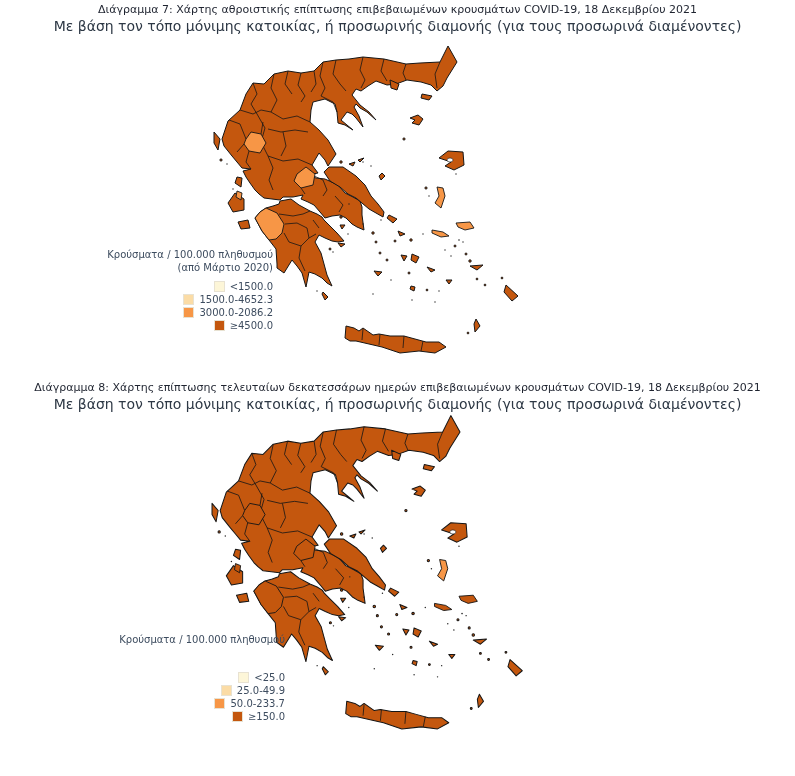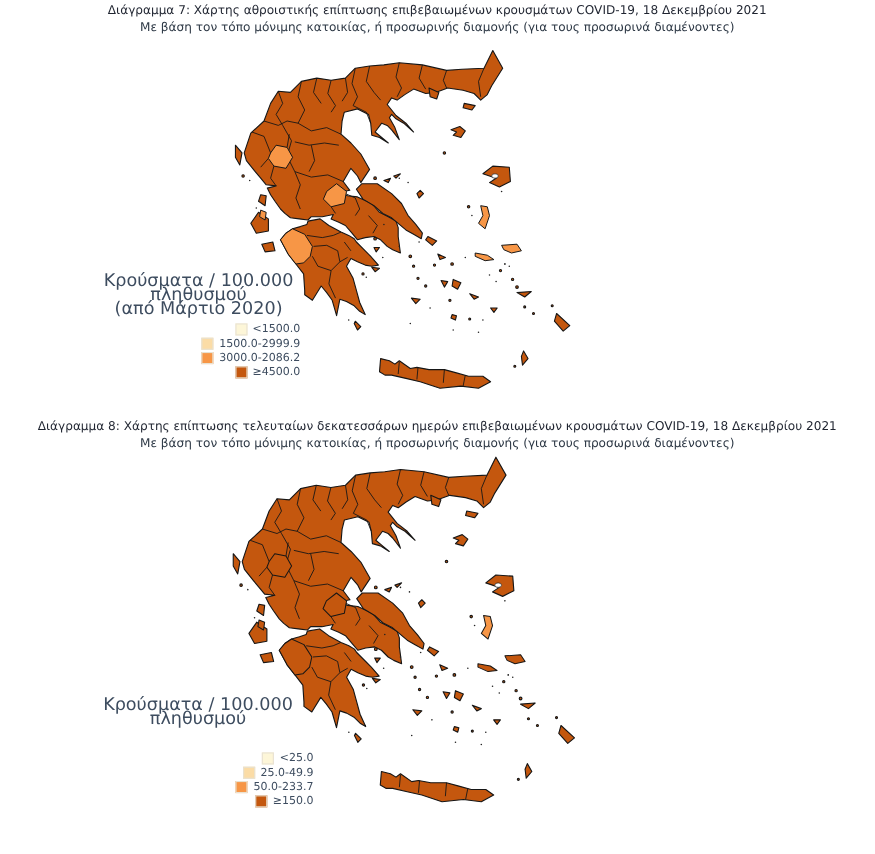--- a/index.html
+++ b/index.html
@@ -8,42 +8,42 @@
     font-family:"DejaVu Sans","Liberation Sans",sans-serif;
     -webkit-font-smoothing:antialiased;
   }
   .chart-title{
     position:absolute;left:0;width:795px;text-align:center;
     font-size:11px;font-weight:normal;color:var(--title_color,#1f2430);
     letter-spacing:0px;white-space:nowrap;
   }
   .chart-subtitle{
     position:absolute;left:0;width:795px;text-align:center;
-    font-size:11px;color:var(--subtitle_color,#2d3845);white-space:nowrap;
+    font-size:14px;color:var(--subtitle_color,#2d3845);white-space:nowrap;
   }
   #title1{top:3px;} #subtitle1{top:18px;}
   #title2{top:381px;} #subtitle2{top:396px;}
 
   .map-svg{position:absolute;}
   #map1{left:213px;top:44px;width:390px;height:334px;}
   #map2{left:211px;top:410px;width:398px;height:348px;}
 
   
   .map-d7{
     --f-nw:var(--band3); --f-evr:var(--band3); --f-ilia:var(--band3);
     --f-ith:var(--band3); --f-chios:var(--band3); --f-ika:var(--band3);
     --f-samos:var(--band3);
   }
   .map-d8{ --f-chios:var(--band3); }
 
   .legend{position:absolute;}
   #legend1{left:88px;top:249px;width:185px;}
   #legend2{left:75px;top:634px;width:210px;}
   .legend-title{
-    text-align:center;font-size:16px;line-height:12.5px;
+    text-align:right;font-size:10px;line-height:12.5px;
     color:var(--legend_text_color,#3d4c5f);
   }
   .legend-items{margin-top:6px;}
   #legend1 .legend-items{padding-left:52px;}
   #legend2 .legend-items{padding-left:75px;margin-top:24px;}
   .legend-row{display:flex;align-items:center;height:13px;justify-content:flex-end;}
   .swatch{
     width:11px;height:11px;flex:0 0 11px;
     border:0.5px solid #e8e2d2;box-sizing:border-box;
   }
@@ -205,21 +205,21 @@
     <div>Κρούσματα / 100.000 πληθυσμού</div>
     <div>(από Μάρτιο 2020)</div>
   </div>
   <div class="legend-items">
     <div class="legend-row">
       <span class="swatch" style="background: rgb(253, 246, 216);"></span>
       <span class="legend-label">&lt;1500.0</span>
     </div>
     <div class="legend-row">
       <span class="swatch" style="background: rgb(251, 220, 166);"></span>
-      <span class="legend-label">1500.0-2999.9</span>
+      <span class="legend-label">1500.0-4652.3</span>
     </div>
     <div class="legend-row">
       <span class="swatch" style="background: rgb(247, 150, 70);"></span>
       <span class="legend-label">3000.0-2086.2</span>
     </div>
     <div class="legend-row">
       <span class="swatch" style="background: rgb(196, 87, 14);"></span>
       <span class="legend-label">≥4500.0</span>
     </div>
   </div>

